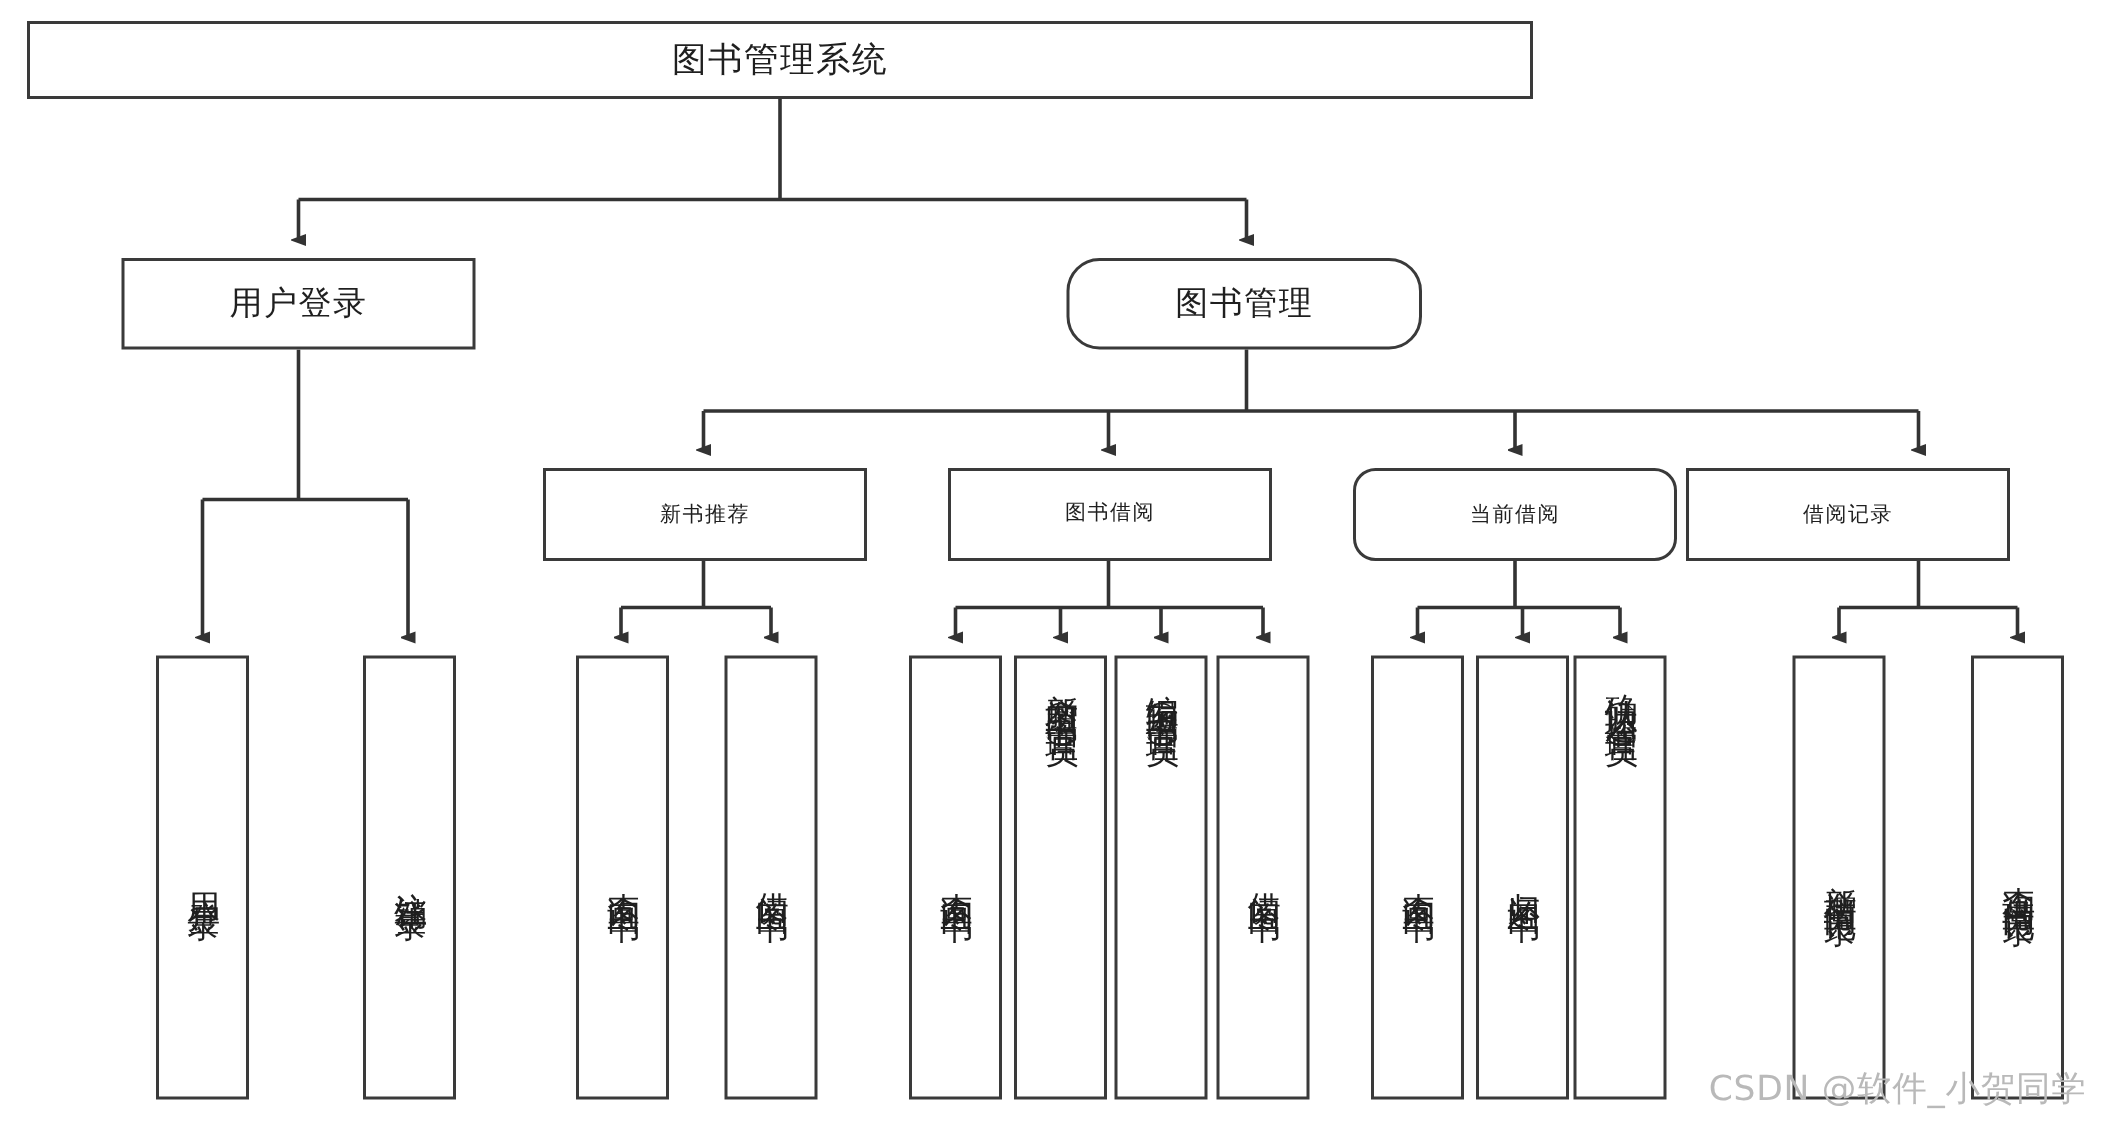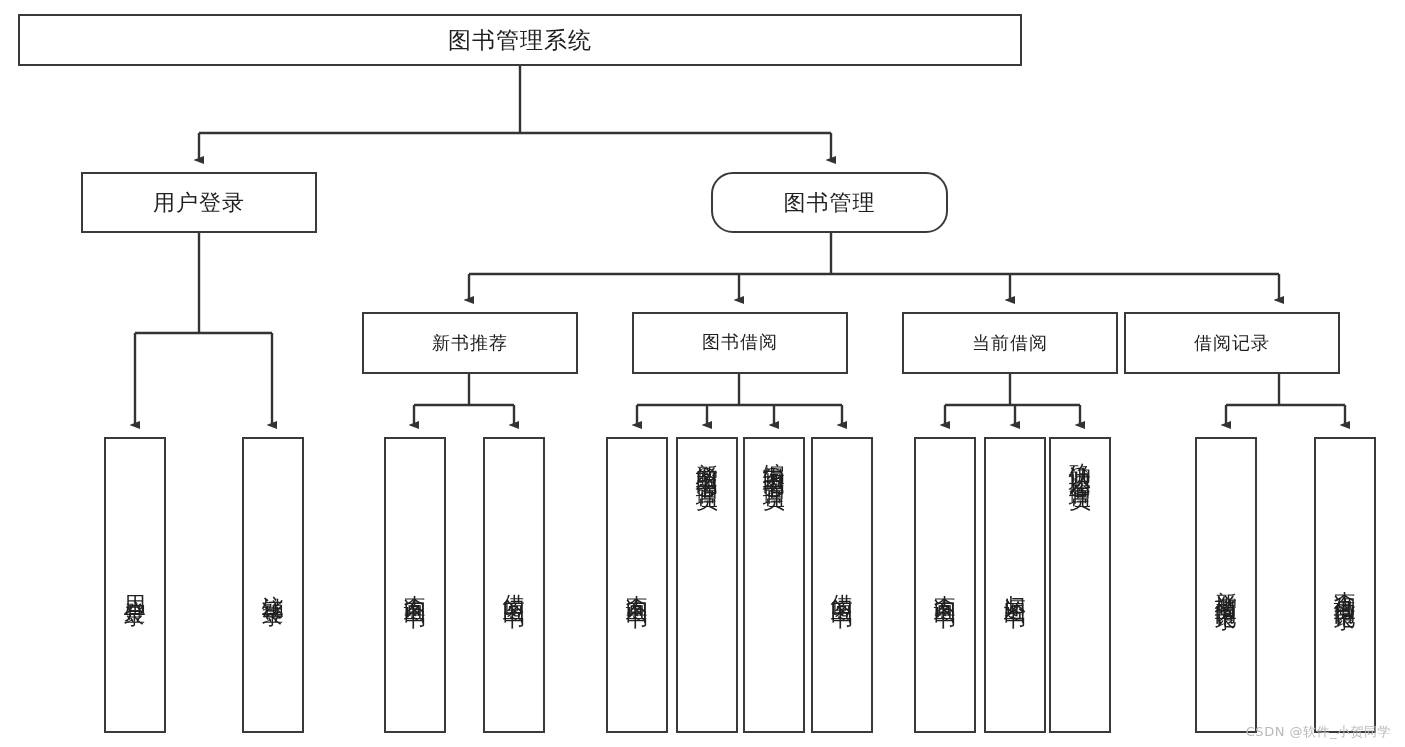--- a/index.html
+++ b/index.html
@@ -35,21 +35,21 @@
   }
   .node .label {
     font-size: 22px;
     line-height: 1.15;
     letter-spacing: 1px;
     white-space: nowrap;
     color: #1f1f1f;
   }
   .node.root .label { font-size: 23px; }
   .node.lvl2 .label { font-size: 22px; }
-  .node.lvl3 .label { font-size: 18px; }
+  .node.lvl3 .label { font-size: 14px; }
 
   
   .node.leaf {
     align-items: flex-start;
     justify-content: center;
     padding-top: 6px;
   }
   .node.leaf .label {
     writing-mode: vertical-rl;
     text-orientation: upright;
@@ -59,21 +59,21 @@
     white-space: nowrap;
   }
   .node.leaf.centered {
     align-items: center;
     padding-top: 0;
   }
   .watermark {
     position: absolute;
     right: 14px;
     bottom: 6px;
-    font-size: 13px;
+    font-size: 23px;
     color: #b9b9b9;
     letter-spacing: 0.5px;
     z-index: 5;
     white-space: nowrap;
   }
 </style>
 </head>
 <body>
 
 <div id="canvas">
@@ -138,21 +138,21 @@
   <div class="node lvl2" style="left:711px; top:172px; width:237px; height:61px;border-radius:22px;">
     <span class="label">图书管理</span>
   </div>
 
   <div class="node lvl3" style="left:362px; top:312px; width:216px; height:62px;">
     <span class="label">新书推荐</span>
   </div>
   <div class="node lvl3" style="left:632px; top:312px; width:216px; height:62px;font-family:Liberation Mono, monospace;">
     <span class="label">图书借阅</span>
   </div>
-  <div class="node lvl3" style="left:902px; top:312px; width:216px; height:62px;">
+  <div class="node lvl3" style="left:902px; top:312px; width:216px; height:62px;border-radius:15px;">
     <span class="label">当前借阅</span>
   </div>
   <div class="node lvl3" style="left:1124px; top:312px; width:216px; height:62px;">
     <span class="label">借阅记录</span>
   </div>
 
   <div class="node leaf centered" style="left:104px; top:437px; width:62px; height:296px;">
     <span class="label">用户登录</span>
   </div>
   <div class="node leaf centered" style="left:242px; top:437px; width:62px; height:296px;">

